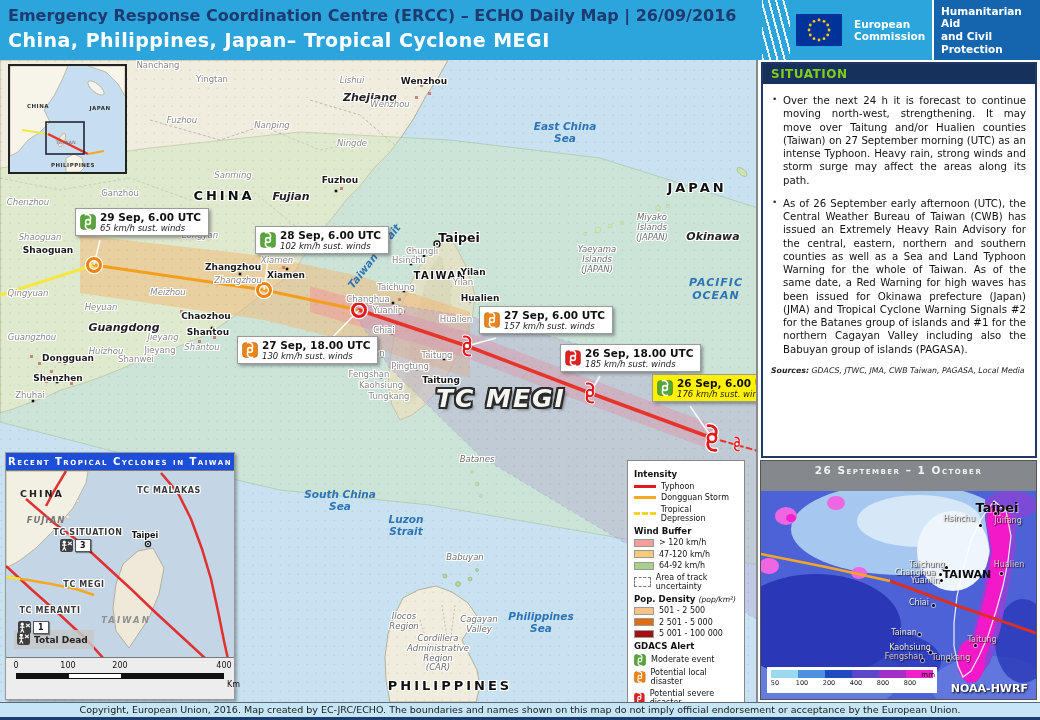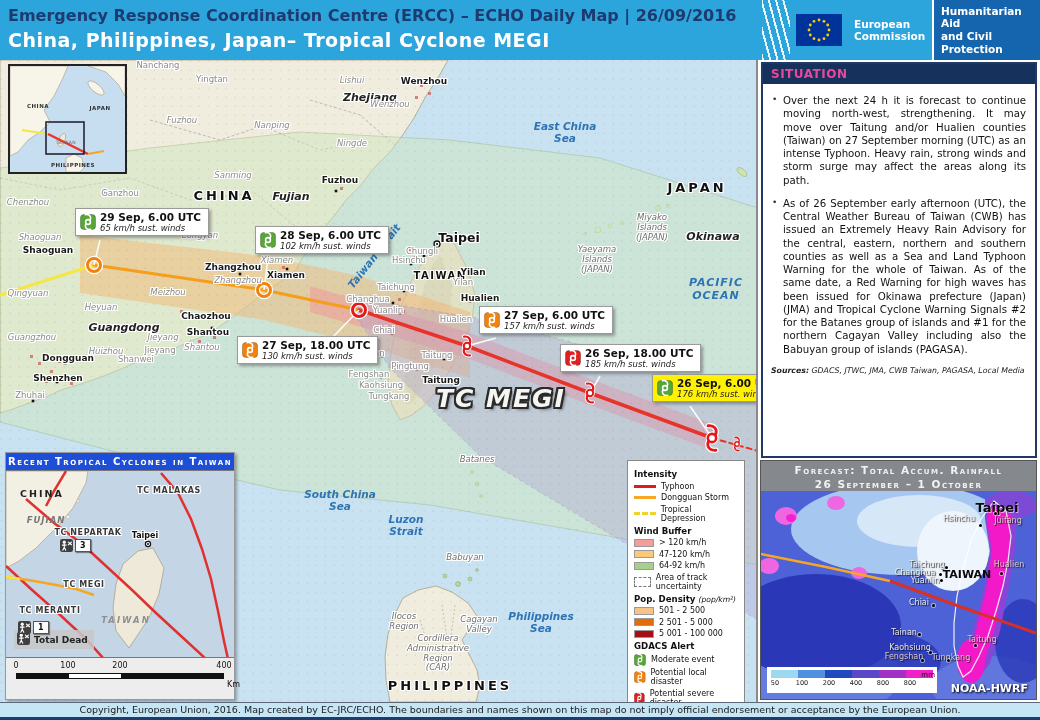--- a/index.html
+++ b/index.html
@@ -72,21 +72,21 @@
   .rtc-deadleg{position:absolute;left:8px;bottom:8px;display:flex;align-items:center;gap:4px;
       background:rgba(200,200,200,.85);padding:2px 6px 2px 3px;font-size:9px;font-weight:bold;color:#222;}
   .rtc-scale{position:relative;height:38px;background:#EDEDED;font-size:8px;color:#111;}
   .rtc-scale .tick{position:absolute;top:3px;transform:translateX(-50%);}
   .rtc-scale .bar{position:absolute;left:10px;top:15px;width:208px;height:6px;border:1px solid #111;background:#fff;}
   .rtc-scale .seg{position:absolute;top:0;height:4px;}
   .rtc-scale .km{position:absolute;left:221px;top:22px;font-size:8px;}
   
   .right{position:absolute;left:758px;top:60px;width:282px;height:642px;background:#fff;}
   .situation{position:absolute;left:3px;top:2px;width:276px;height:396px;border:2px solid #1F3864;background:#fff;}
-  .sit-title{height:20px;background:#16325C;color:#ec4899;font-weight:bold;font-size:12px;
+  .sit-title{height:20px;background:#16325C;color:#84cc16;font-weight:bold;font-size:12px;
       letter-spacing:.5px;line-height:20px;padding-left:8px;}
   .sit-body{padding:10px 9px 0 6px;}
   .sit-body ul{margin:0;padding:0;list-style:none;}
   .sit-body li{position:relative;margin:0 0 10px 0;padding-left:14px;font-size:10.2px;line-height:1.3;
       text-align:justify;color:#111;}
   .sit-body li:before{content:"•";position:absolute;left:3px;top:0;font-size:9px;color:#333;}
   .sources{margin:2px 0 0 2px;font-size:7.8px;font-style:italic;color:#222;}
   .sources b{font-weight:bold;}
   
   .rainfall{position:absolute;left:2px;top:400px;width:277px;height:240px;border:1px solid #555;background:#fff;}
@@ -588,21 +588,21 @@
           <polyline points="60,0 48,20 40,35" fill="none" stroke="#E03030" stroke-width="2.5"></polyline>
           <polyline points="0,106 22,109 45,113 70,118 88,124" fill="none" stroke="#F5A623" stroke-width="2.5"></polyline>
           <polyline points="0,106 14,108" fill="none" stroke="#F5E642" stroke-width="2.5"></polyline>
           <circle cx="142" cy="73" r="2.6" fill="#fff" stroke="#111" stroke-width="1.2"></circle>
           <circle cx="142" cy="73" r="1" fill="#111"></circle>
         </svg>
         <div id="rtc-labels">
             <div class="ml inset-country" style="left: 36px; top: 23px;">CHINA</div>
             <div class="ml inset-prov" style="left: 40px; top: 50px;">FUJIAN</div>
             <div class="ml tc halo" style="left: 163px; top: 20px;">TC MALAKAS</div>
-            <div class="ml tc halo" style="left: 82px; top: 62px;">TC NEPARTAK</div>
+            <div class="ml tc halo" style="left: 82px; top: 62px;">TC SITUATION</div>
             <div class="ml inset-city halo" style="left: 139px; top: 65px;">Taipei</div>
             <div class="ml tc halo" style="left: 78px; top: 114px;">TC MEGI</div>
             <div class="ml inset-region" style="left: 120px; top: 150px;">TAIWAN</div>
             <div class="ml tc halo" style="left: 44px; top: 140px;">TC MERANTI</div>
             <div class="badge" style="left: 54px; top: 68px;">
               <svg width="13" height="13" viewBox="0 0 14 14">
                 <rect width="14" height="14" rx="2.5" fill="#3f3f3f"></rect>
                 <circle cx="4.6" cy="3.4" r="1.7" fill="#fff"></circle>
                 <path d="M4.6,5.2 L4.6,8.8 M2.6,6.6 L6.6,6.6 M4.6,8.8 L3,12 M4.6,8.8 L6.2,12 M9,3.4 L12.4,6.2 M12.4,3.4 L9,6.2" stroke="#fff" stroke-width="1.2" fill="none" stroke-linecap="round"></path>
               </svg>
@@ -648,21 +648,20 @@
         <ul id="situation-bullets">
             <li>Over the next 24 h it is forecast to continue moving north-west, strengthening. It may move over Taitung and/or Hualien counties (Taiwan) on 27 September morning (UTC) as an intense Typhoon. Heavy rain, strong winds and storm surge may affect the areas along its path.</li>
             <li>As of 26 September early afternoon (UTC), the Central Weather Bureau of Taiwan (CWB) has issued an Extremely Heavy Rain Advisory for the central, eastern, northern and southern counties as well as a Sea and Land Typhoon Warning for the whole of Taiwan. As of the same date, a Red Warning for high waves has been issued for Okinawa prefecture (Japan) (JMA) and Tropical Cyclone Warning Signals #2 for the Batanes group of islands and #1 for the northern Cagayan Valley including also the Babuyan group of islands (PAGASA).</li>
           </ul>
         <p class="sources"><i><b>Sources:</b><span> GDACS, JTWC, JMA, CWB Taiwan, PAGASA, Local Media</span></i></p>
       </div>
     </div>
 
     <div class="rainfall">
       <div class="rf-head">
-        <div>Forecast: Total Accum. Rainfall</div>
         <div>26 September – 1 October</div>
       </div>
       <div class="rf-map">
         <svg width="275" height="208">
           <rect width="275" height="208" fill="#4E62D8"></rect>
           <ellipse cx="60" cy="185" rx="80" ry="40" fill="#6E86E2" opacity="0.7"></ellipse>
           <ellipse cx="230" cy="195" rx="60" ry="30" fill="#6E86E2" opacity="0.6"></ellipse>
           <ellipse cx="55" cy="135" rx="85" ry="52" fill="#2A38B8"></ellipse>
           <ellipse cx="120" cy="170" rx="60" ry="30" fill="#2A38B8" opacity="0.8"></ellipse>
           <ellipse cx="262" cy="150" rx="28" ry="42" fill="#2A38B8" opacity="0.8"></ellipse>

